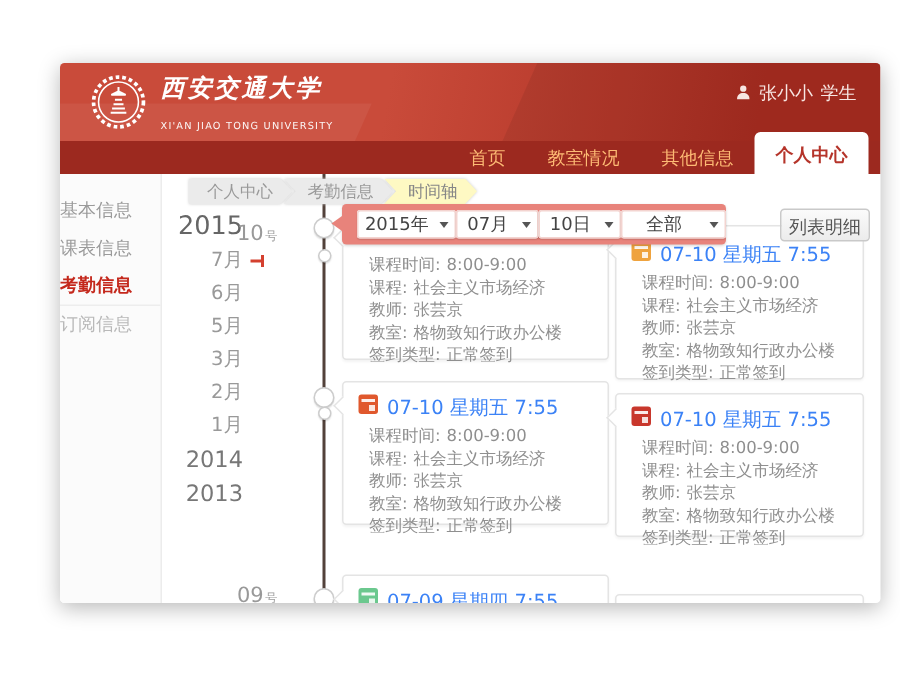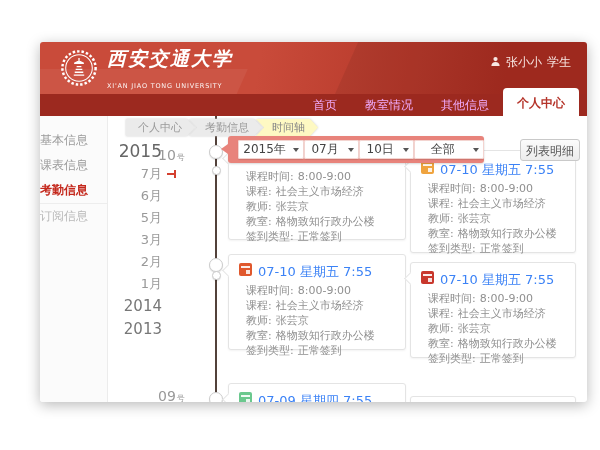--- a/index.html
+++ b/index.html
@@ -8,30 +8,30 @@
     border-radius:3px;box-shadow:0 3px 14px rgba(0,0,0,.28);overflow:hidden;}
   
   .hdr{position:absolute;left:0;top:0;right:0;height:52px;overflow:hidden;
     background:linear-gradient(100deg,var(--brand_light,#c94b3a) 40%,var(--brand_dark,#aa2d21) 85%);}
   .hdr .deco1{position:absolute;right:-60px;top:-40px;width:300px;height:130px;
     background:rgba(0,0,0,.07);transform:skewX(-24deg);}
   .hdr .deco2{position:absolute;left:-40px;bottom:-55px;width:230px;height:80px;
     background:rgba(255,255,255,.06);transform:skewX(-24deg);}
   .brand{position:absolute;left:20px;top:7px;display:flex;align-items:center;gap:9px;color:#fff;}
   .uni-block{display:flex;flex-direction:column;line-height:1;}
-  .uni-cn{font-family:Liberation Mono, monospace;font-style:italic;font-weight:bold;
-    font-size:19px;letter-spacing:2px;}
+  .uni-cn{font-family:Liberation Sans, sans-serif;font-style:italic;font-weight:bold;
+    font-size:16px;letter-spacing:2px;}
   .uni-en{font-size:6.5px;letter-spacing:.8px;margin-top:13px;opacity:.95;}
   .app-title{font-size:17px;font-weight:bold;letter-spacing:2px;margin-left:6px;margin-top:2px;}
   .user-info{position:absolute;right:16px;top:12px;display:flex;align-items:center;gap:5px;
     color:#f7e6e2;font-size:12px;cursor:pointer;}
   
   .navbar{position:absolute;left:0;top:52px;right:0;height:22px;background:var(--navbar,#9c291f);}
   .nav-items{position:absolute;right:8px;bottom:0;display:flex;align-items:flex-end;}
-  .nav-item{height:22px;line-height:22px;padding:0 14px;color:#f0abfc;font-size:12px;cursor:pointer;}
+  .nav-item{height:22px;line-height:22px;padding:0 14px;color:#fdba74;font-size:12px;cursor:pointer;}
   .nav-item.active{height:28px;line-height:30px;background:#fff;color:var(--accent,#b5342a);
     font-weight:bold;border-radius:4px 4px 0 0;}
   
   .sidebar{position:absolute;left:0;top:74px;width:67px;height:286px;background:#fbfbfb;
     border-right:1px solid #ececec;padding-top:12px;box-sizing:content-box;}
   .side-item{height:25px;line-height:25px;font-size:12px;color:#9a9a9a;cursor:pointer;}
   .side-item.dim{color:#b9b9b9;}
   .side-item.active{color:#c4281c;font-weight:bold;border-bottom:1px solid #ededed;}
   
   .breadcrumb{position:absolute;left:86px;top:77px;display:flex;filter:drop-shadow(0 0 1px #ccc);z-index:20;}

